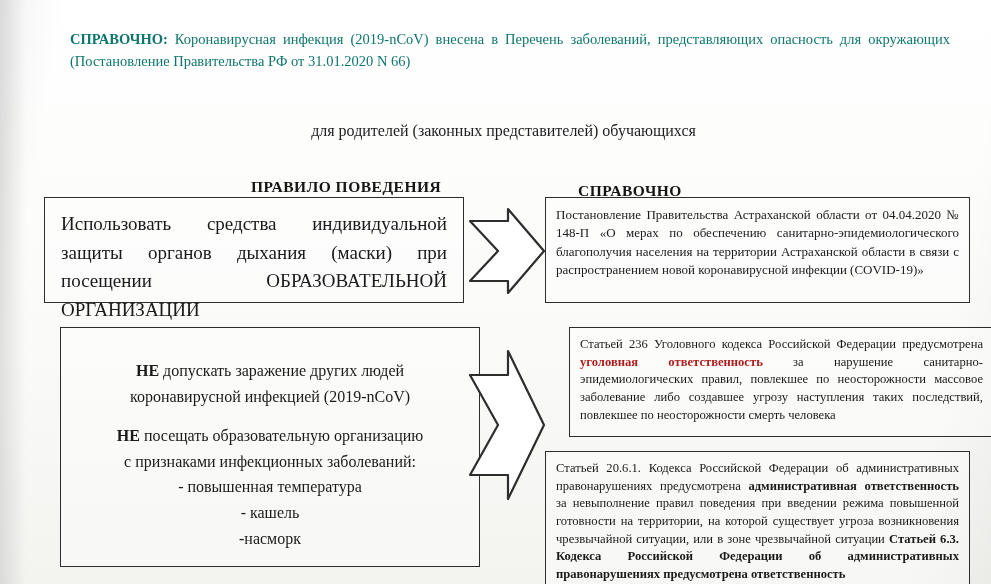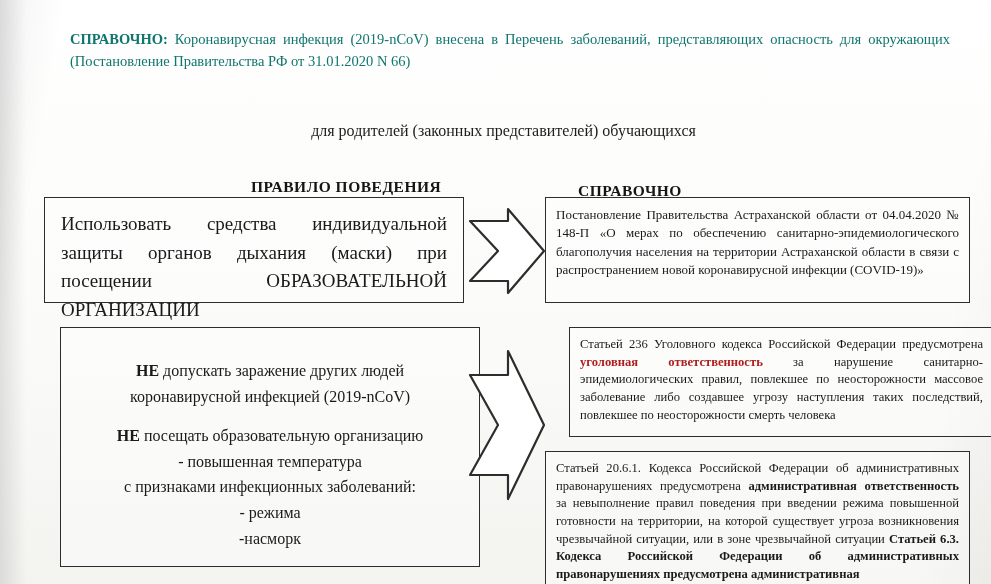--- a/index.html
+++ b/index.html
@@ -167,39 +167,39 @@
   <div class="box" id="rule-box-2">
     <div class="box-inner">
       <div>
         <span class="r2-line-strong">НЕ</span><span> допускать заражение других людей</span>
       </div>
       <div>коронавирусной инфекцией (2019-nCoV)</div>
       <div class="r2-gap"></div>
       <div>
         <span class="r2-line-strong">НЕ</span><span> посещать образовательную организацию</span>
       </div>
+      <div>с признаками инфекционных заболеваний:</div>
       <div>- повышенная температура</div>
-      <div>с признаками инфекционных заболеваний:</div>
-      <div>- режима</div>
+      <div>- кашель</div>
       <div>-насморк</div>
     </div>
   </div>
 
   <div class="arrow" id="arrow-2">
     <svg viewBox="0 0 78 160" width="78" height="160" aria-hidden="true">
       <polygon points="2,30 40,30 40,6 76,80 40,154 40,130 2,130 30,80" fill="#ffffff" stroke="#2d2d2d" stroke-width="2.2" stroke-linejoin="round"></polygon>
     </svg>
   </div>
 
   <div class="box" id="reason-box-2">
     <div class="box-inner">
       <span>Статьей 236 Уголовного кодекса Российской Федерации предусмотрена </span><span class="hl-red">уголовная ответственность</span><span> за нарушение санитарно-эпидемиологических правил, повлекшее по неосторожности массовое заболевание либо создавшее угрозу наступления таких последствий, повлекшее по неосторожности смерть человека</span>
     </div>
   </div>
 
   <div class="box" id="reason-box-3">
     <div class="box-inner">
       <span>Статьей 20.6.1. Кодекса Российской Федерации об административных правонарушениях предусмотрена </span><span class="bold">административная ответственность</span><span> за невыполнение правил поведения при введении режима повышенной готовности на территории, на которой существует угроза возникновения чрезвычайной ситуации, или в зоне чрезвычайной ситуации</span>
-      <span class="bold">Статьей 6.3. Кодекса Российской Федерации об административных правонарушениях предусмотрена </span><span class="bold">административная</span>
+      <span class="bold">Статьей 6.3. Кодекса Российской Федерации об административных правонарушениях предусмотрена </span><span class="bold">ответственность</span>
     </div>
   </div>
 
 </div>
 
 </body></html>

